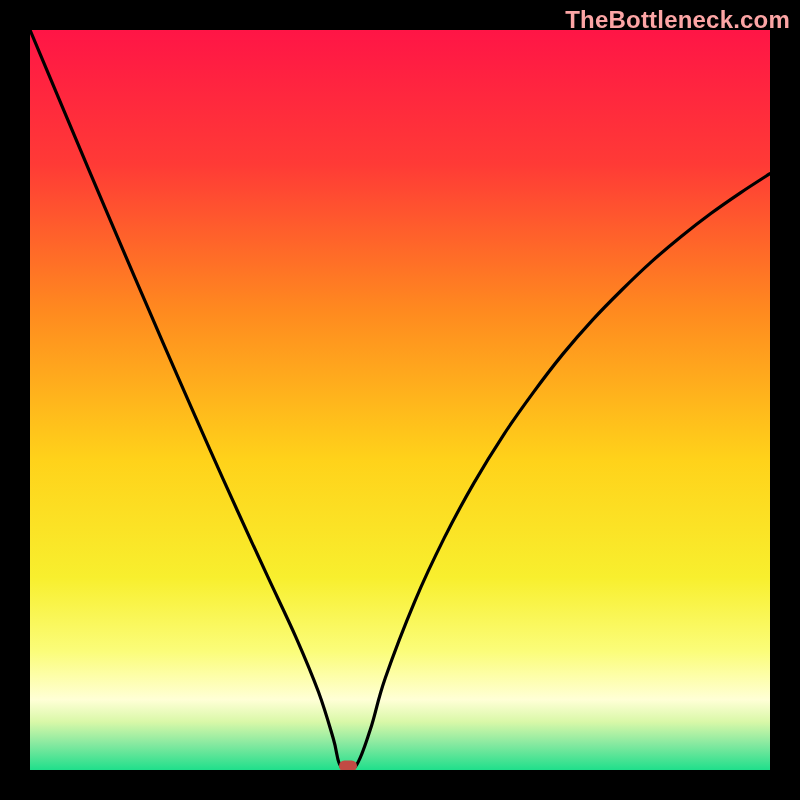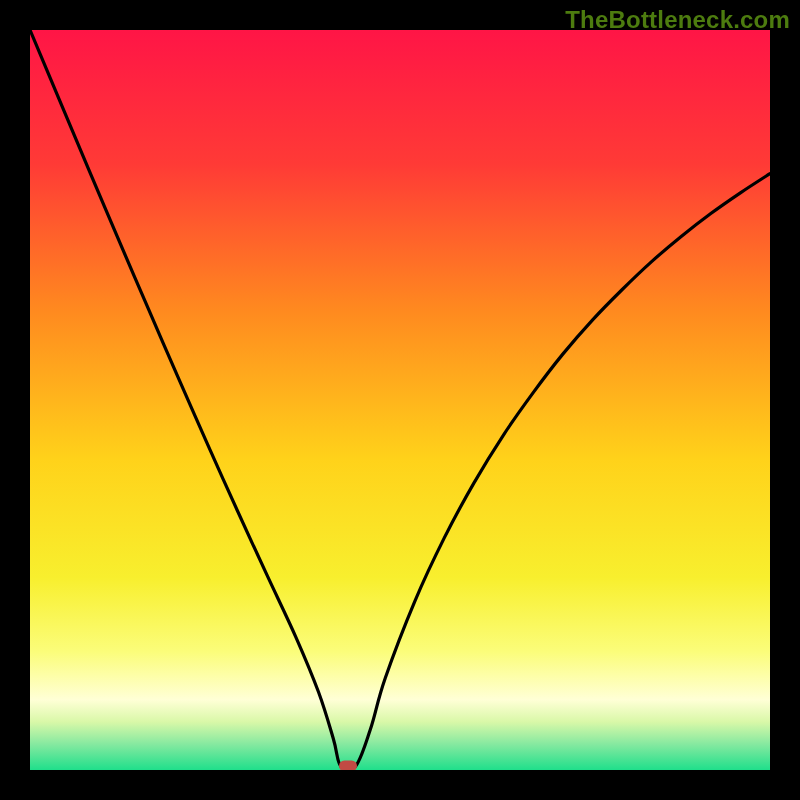--- a/index.html
+++ b/index.html
@@ -10,21 +10,21 @@
     height: 800px;
     background: #000;
   }
   .watermark {
     position: absolute;
     top: 6px;
     right: 10px;
     font-family: Arial, Helvetica, sans-serif;
     font-size: 24px;
     font-weight: 600;
-    color: #4d7c0f;
+    color: #fca5a5;
     letter-spacing: 0.2px;
     z-index: 10;
     user-select: none;
   }
   .plot-area {
     position: absolute;
     left: 30px;
     top: 30px;
     width: 740px;
     height: 740px;

